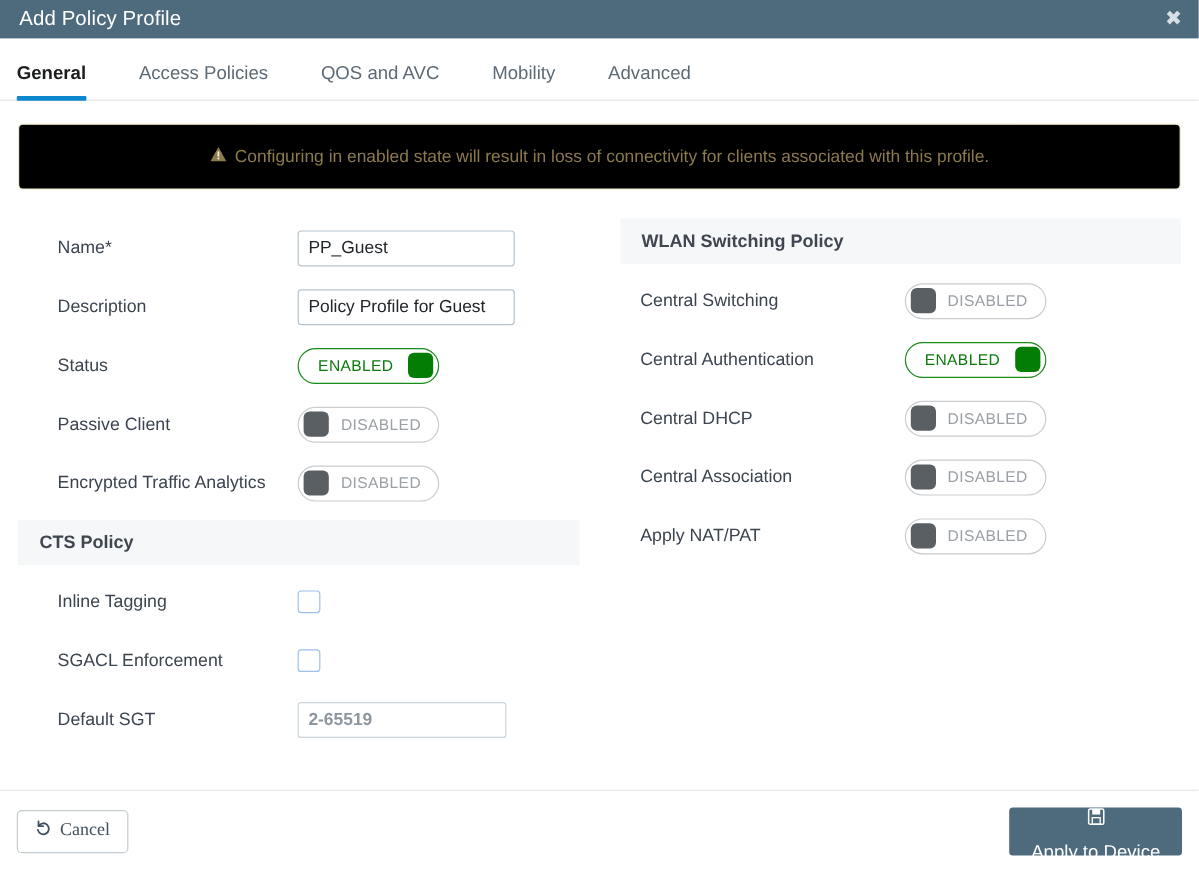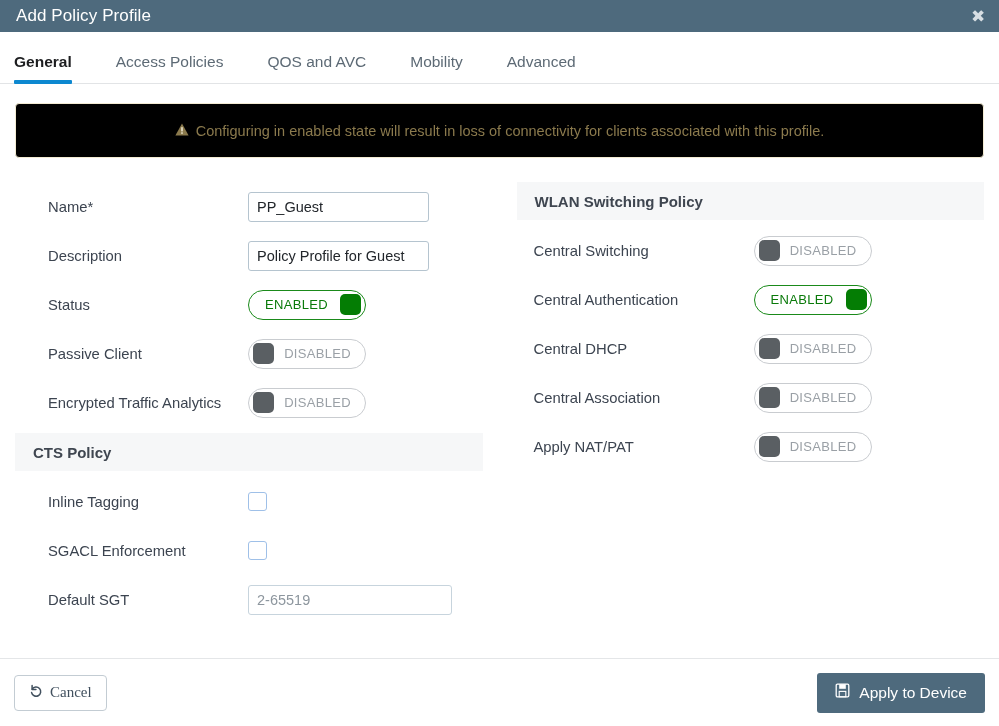--- a/index.html
+++ b/index.html
@@ -114,22 +114,23 @@
     border: 1px solid #b5c4cf;
     border-radius: 3px;
     background: #fff;
     font-size: 14.5px;
     color: #22262b;
     padding: 0 8px;
     font-family: "Liberation Sans", sans-serif;
     outline: none;
   }
   .txt.sgt {
-    width: 204px; height: 30px;
+    width: 174px; height: 30px;
     border-color: #c7d4dd;
+    font-weight: bold;
   }
   .txt.sgt::placeholder { color: #8d969e; }
   .txt::placeholder { color: #8d969e; }
 
   
   .toggle {
     display: inline-flex;
     align-items: center;
     height: 30px;
     width: 118px;
@@ -215,20 +216,21 @@
     gap: 9px;
     height: 40px;
     padding: 0 18px;
     border: none;
     border-radius: 3px;
     background: #4e6a7d;
     color: #fff;
     font-size: 15.5px;
     cursor: pointer;
     font-family: "Liberation Sans", sans-serif;
+    flex-direction: column;
   }
 </style>
 </head>
 <body>
 
 <div class="modal">
 
   <div class="modal-header">
     <div class="modal-title">Add Policy Profile</div>
     <div class="close-btn">✖</div>

